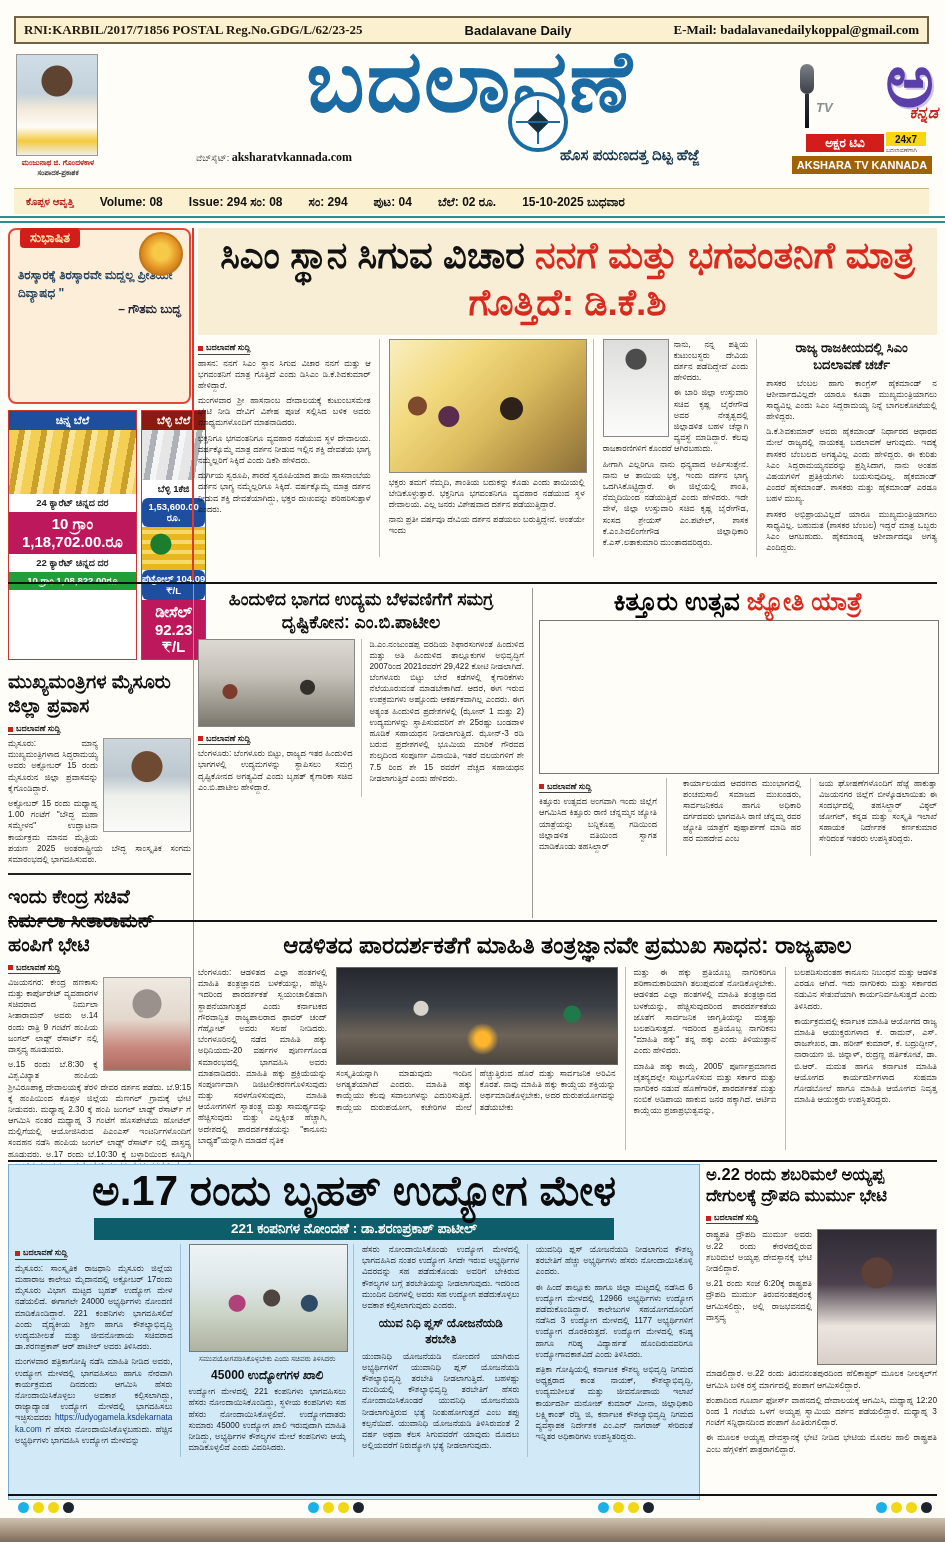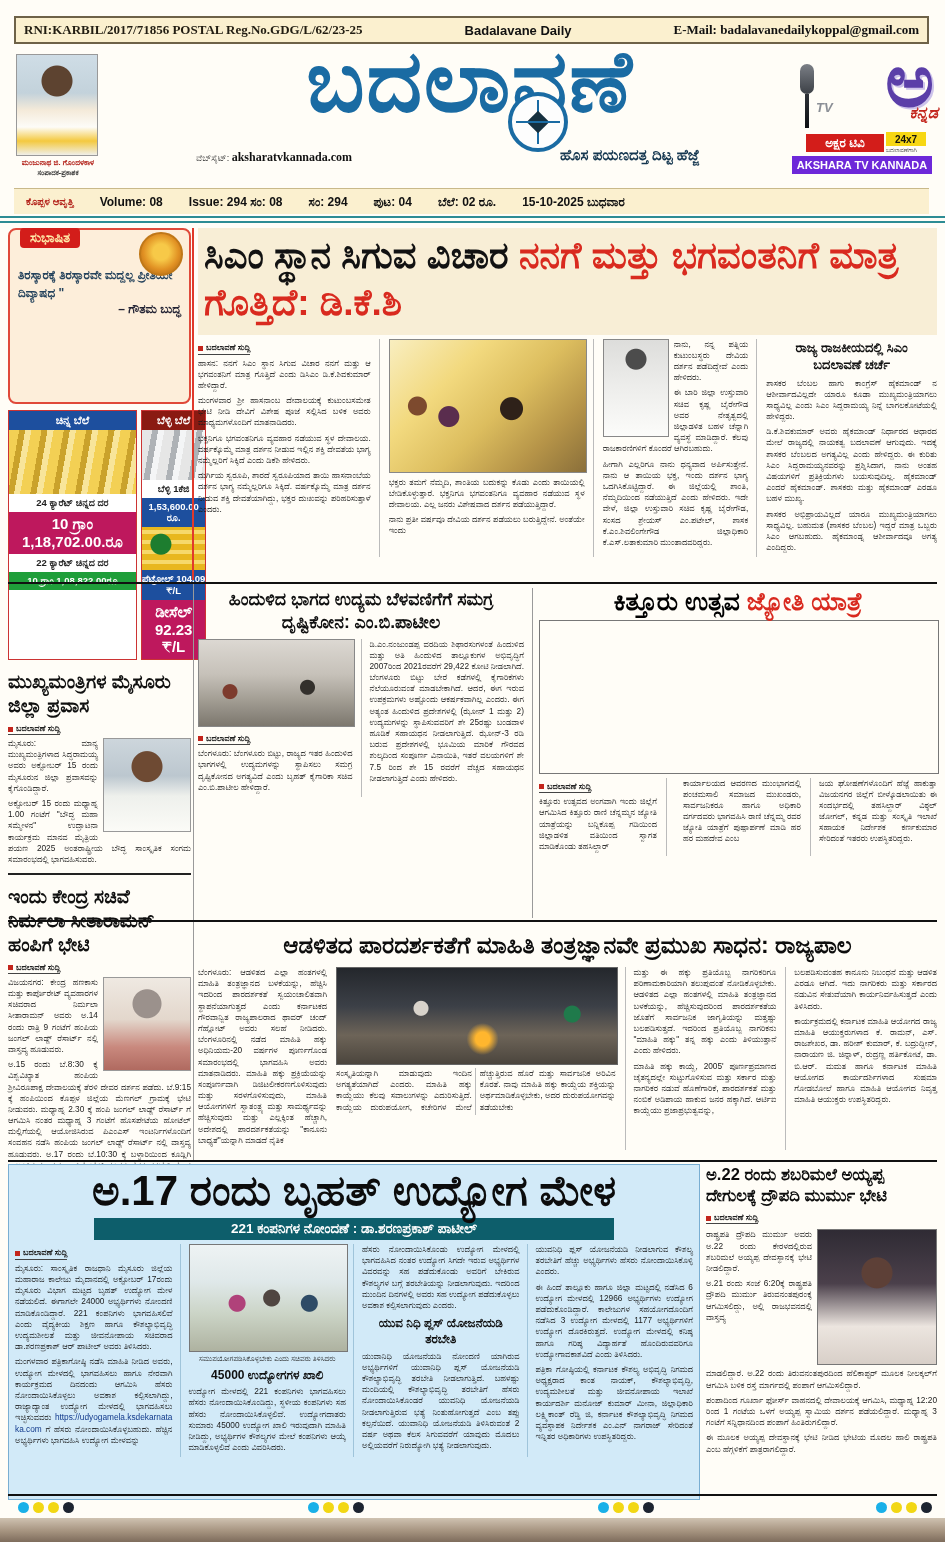--- a/index.html
+++ b/index.html
@@ -33,21 +33,21 @@
   .ak-a{right:4px;top:-10px;font-size:74px;font-weight:bold;color:#5b3fa8;text-shadow:2px 2px 0 #cdc3ea;}
   .mic{left:14px;top:16px;width:14px;height:30px;background:linear-gradient(180deg,#7b7f86,#3c4046);border-radius:7px;}
   .mic:after{content:"";position:absolute;left:5px;top:30px;width:4px;height:34px;background:linear-gradient(180deg,#2e3238,#0d0f12);}
   .ak-tv{left:30px;top:52px;font-size:13px;font-weight:bold;color:#8b8f96;font-style:italic;}
   .ak-kn{right:0px;top:56px;font-size:16px;font-weight:bold;color:#c3251c;font-style:italic;}
   .ak-box1{left:20px;top:86px;width:78px;height:18px;background:#d31d1a;color:#fff;font-size:12px;font-weight:bold;
     display:flex;align-items:center;justify-content:center;}
   .ak-247{left:100px;top:84px;width:40px;height:14px;background:#f7d713;color:#14140c;font-size:10px;font-weight:bold;
     display:flex;align-items:center;justify-content:center;}
   .ak-sub{left:100px;top:99px;width:46px;font-size:6px;color:#3a3a3a;}
-  .ak-box2{left:6px;top:108px;width:140px;height:18px;background:#6d28d9;color:#fff;font-size:11px;font-weight:bold;
+  .ak-box2{left:6px;top:108px;width:140px;height:18px;background:#a16207;color:#fff;font-size:11px;font-weight:bold;
     display:flex;align-items:center;justify-content:center;}
   
   .issueline{left:14px;top:188px;width:915px;height:26px;background:#fbf0cf;border-top:1px solid #c9b98a;
     display:flex;align-items:center;gap:26px;padding:0 12px;box-sizing:border-box;font-size:12px;font-weight:bold;color:#111;}
   .issueline .ed{color:#b3231b;font-size:10px;}
   .tealrule{left:0;top:216px;width:945px;height:7px;border-top:2px solid #2d8c94;border-bottom:2px solid #2d8c94;box-sizing:border-box;}
   
   .sidebar{left:8px;top:228px;width:183px;height:932px;}
   .qbox{position:relative;background:#fdeeda;border:2px solid #e0493a;border-radius:8px;height:176px;box-sizing:border-box;padding:6px 8px;}
   .qlabel{position:absolute;left:10px;top:-2px;background:#d31d1a;color:#ffe9a8;font-size:13px;font-weight:bold;padding:2px 10px;border-radius:4px;}
@@ -59,42 +59,42 @@
   .ratecol{flex:1;border:1px solid #c33;display:flex;flex-direction:column;font-weight:bold;text-align:center;background:#fff;}
   .ratehead{color:#fff;font-size:11px;padding:3px 0;}
   .gold .ratehead{background:#1d4f9e;}
   .silver .ratehead{background:#8a1a12;}
   .bars{height:64px;background:
     repeating-linear-gradient(100deg,#f3d054 0 10px,#caa22b 10px 16px,#f8e59a 16px 22px);}
   .bars.sv{background:repeating-linear-gradient(100deg,#e6e6e6 0 10px,#aeb2b6 10px 16px,#f4f5f6 16px 22px);}
   .rlabel{font-size:9.5px;color:#222;padding:3px 0;}
   .redbox{background:#be185d;color:#fff;font-size:15px;padding:3px 13px;}
   .greenbox{background:#1f9e3a;color:#fff;font-size:9.5px;padding:3px 0;}
-  .bluebox{background:#1d4f9e;color:#fff;font-size:9.5px;padding:3px 0;}
+  .bluebox{background:#1d4f9e;color:#fff;font-size:9.5px;padding:3px 0;border-radius:6px;}
   .pump{height:54px;background:
     radial-gradient(circle at 30% 40%,#1d7d2f 0 10px,rgba(0,0,0,0) 11px),
     repeating-linear-gradient(0deg,#e8b71e 0 6px,#f6d96a 6px 10px);}
   .sb-art{margin-top:10px;}
   .sb-head{font-size:19px;font-weight:bold;color:#101010;line-height:1.25;}
   .byline{display:inline-flex;align-items:center;gap:3px;font-size:8px;font-weight:bold;color:#222;
     border-bottom:1px solid #444;margin:4px 0 3px;}
   .byline .sq{width:5px;height:5px;background:#c3251c;display:inline-block;}
   .txt{font-size:8.3px;line-height:1.35;color:#1b1b1b;text-align:justify;}
   .txt p{margin:0 0 4px;}
   .sb-photo{float:right;width:86px;height:92px;margin:0 0 4px 5px;border:1px solid #999;}
   .sid-ph{background:radial-gradient(circle at 50% 30%,#6e4a33 0 15px,rgba(0,0,0,0) 16px),
     linear-gradient(180deg,#cdd6dc 0%,#bcc7cf 40%,#eef0ec 62%,#fbfbf7 100%);}
   .nir-ph{background:radial-gradient(circle at 50% 28%,#9b918c 0 14px,rgba(0,0,0,0) 15px),
     linear-gradient(180deg,#efe9e2 0%,#e3d7cc 45%,#c9897e 75%,#b06a60 100%);}
   .sb-div{border-top:2px solid #222;margin:8px 0 6px;}
   .vred{left:192px;top:228px;width:2px;height:352px;background:#e0392b;}
   .vgray{left:193px;top:582px;width:1px;height:578px;background:#9a9a9a;}
   
   .lead{left:198px;top:228px;width:739px;height:352px;}
-  .lead-head{background:#f8eed6;font-size:37px;font-weight:bold;line-height:1.28;padding:4px 6px 8px;}
+  .lead-head{background:#f8eed6;text-align:center;font-size:37px;font-weight:bold;line-height:1.28;padding:4px 6px 8px;}
   .lead-head .blk{color:#121212;}
   .lead-head .red{color:#d92a1f;}
   .lead-body{display:flex;gap:9px;margin-top:4px;}
   .lcol{border-right:1px solid #bbb;padding-right:8px;}
   .lcol:last-child{border-right:none;padding-right:0;}
   .dks-ph{width:100%;height:132px;border:1px solid #888;background:
     radial-gradient(circle at 62% 52%,#2e2119 0 11px,rgba(0,0,0,0) 12px),
     radial-gradient(circle at 30% 58%,#5a2d4e 0 10px,rgba(0,0,0,0) 11px),
     radial-gradient(circle at 14% 50%,#7d4a2e 0 9px,rgba(0,0,0,0) 10px),
     linear-gradient(135deg,#f9eec0 0%,#f2d97e 30%,#dcbd5e 55%,#b69448 78%,#8a6f3a 100%);margin-bottom:4px;}

